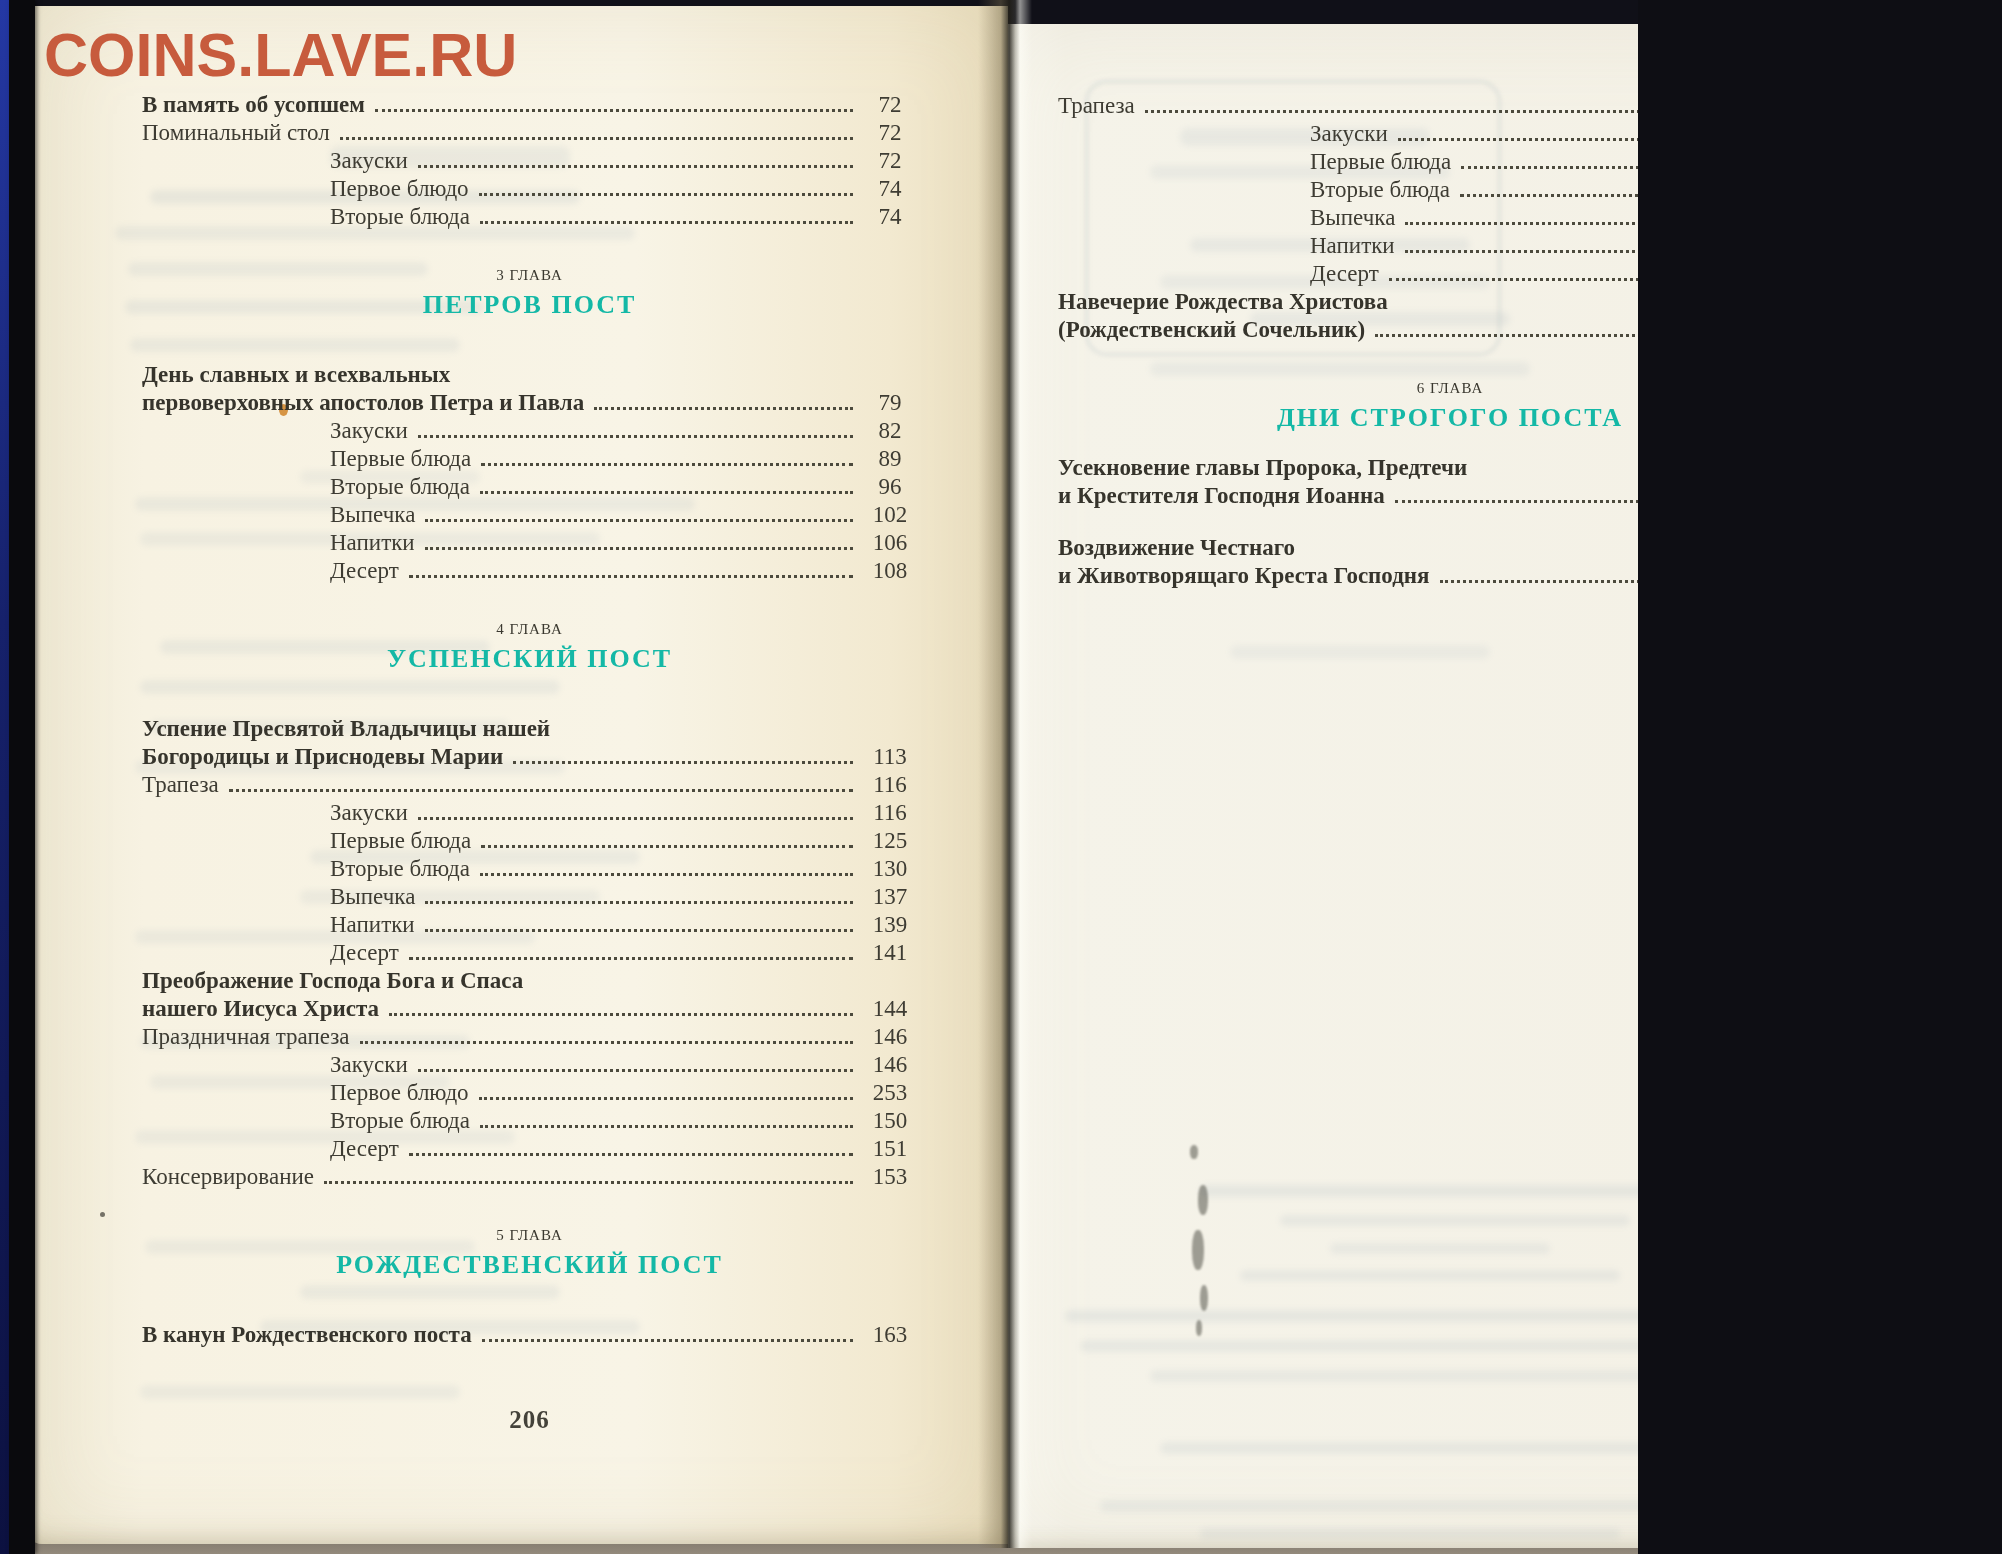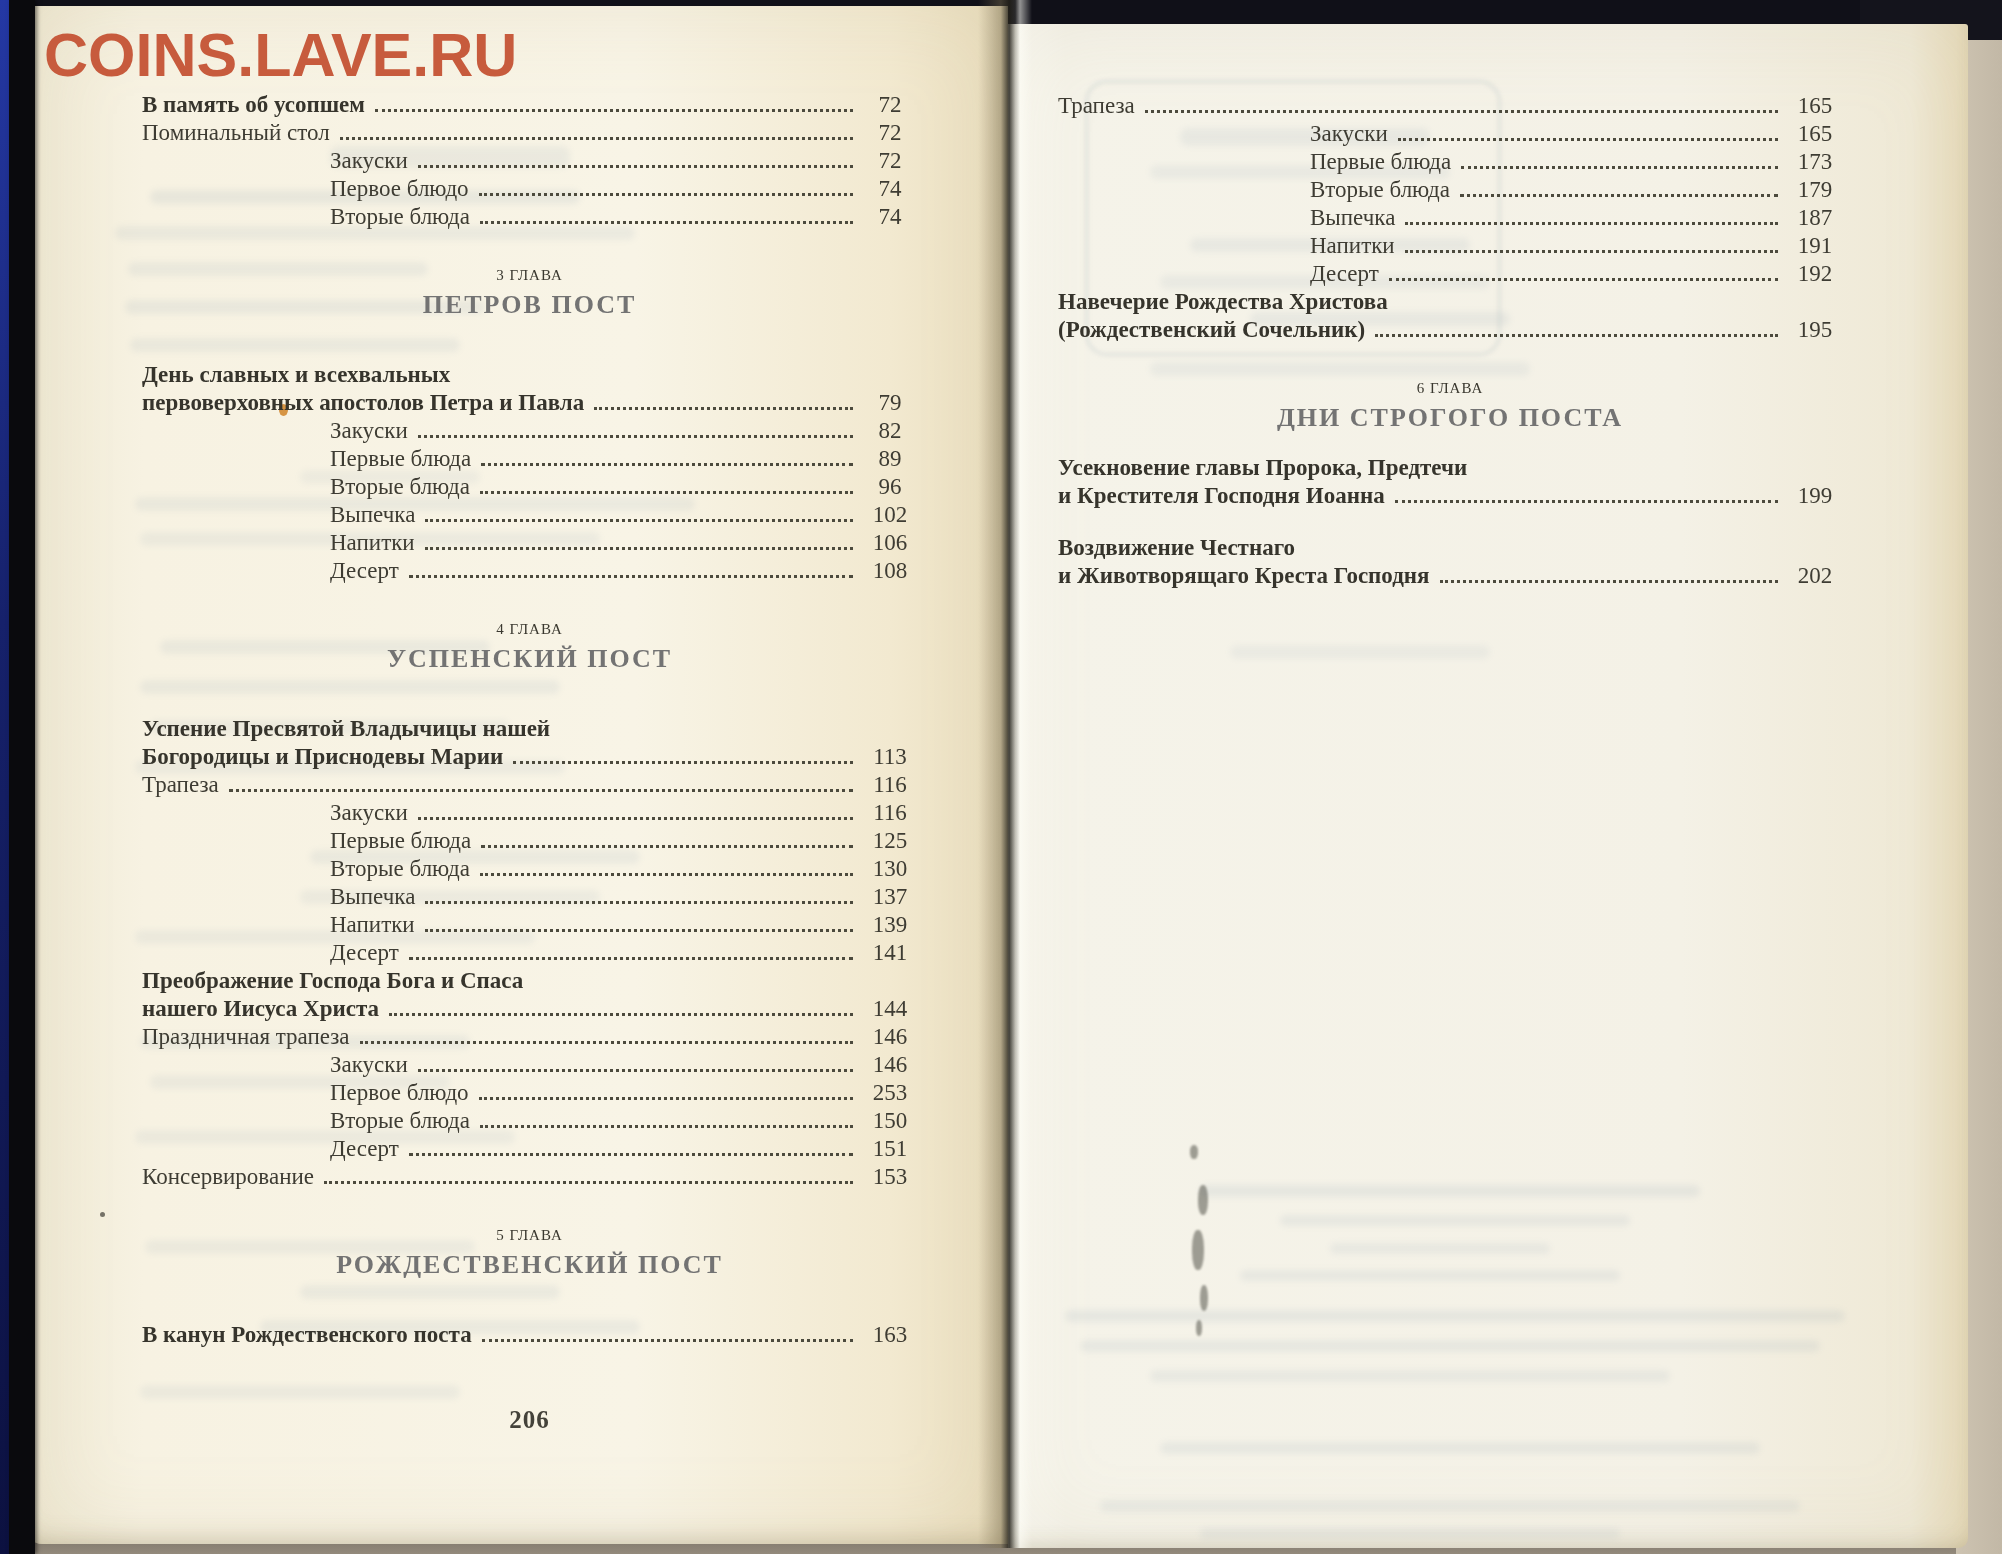--- a/index.html
+++ b/index.html
@@ -1,18 +1,18 @@
 <!DOCTYPE html>
 <html><head>
 <meta charset="utf-8">
 <style>
   html,body{margin:0;padding:0;}
   body{width:2002px;height:1554px;overflow:hidden;background:#0e0e14;
        font-family:"Liberation Serif","DejaVu Serif",serif;}
-  .scene{position:relative;width:2002px;height:1554px;background:#101018;overflow:hidden;}
+  .scene{position:relative;width:1638px;height:1554px;background:#101018;overflow:hidden;}
 
   
   .bottom-strip{position:absolute;left:28px;top:1536px;width:1974px;height:18px;
                 background:linear-gradient(to bottom,#7e766a,#938a7c);}
   .right-strip{position:absolute;left:1956px;top:36px;width:46px;height:1518px;
                background:linear-gradient(to right,#cdc3b1,#c2b8a6);}
   .corner-dark{position:absolute;left:1860px;top:0;width:142px;height:40px;background:#14141c;}
   .navy-strip{position:absolute;left:0;top:0;width:12px;height:1554px;
               background:linear-gradient(to bottom,#2438a4,#16216b 40%,#0c1140);}
   .black-strip{position:absolute;left:9px;top:0;width:26px;height:1554px;background:#0a0a0d;
@@ -44,21 +44,21 @@
   .toc-row.gap{margin-top:24px;}
   .toc-row.indent{padding-left:188px;}
   .rightcol .toc-row.indent{padding-left:252px;}
   .toc-row.bold .toc-label{font-weight:700;color:#36342c;}
   .toc-label{white-space:nowrap;}
   .toc-leader{flex:1;align-self:flex-end;margin:0 10px 7px 10px;border-bottom:3px dotted #4c4a3d;}
   .toc-page{min-width:54px;text-align:center;}
   .chapter-heading{text-align:center;margin-top:30px;}
   .chapter-heading + .toc-group{margin-top:40px;}
   .hline1{font-size:15px;font-weight:400;letter-spacing:1px;line-height:28px;color:#3a382f;}
-  .hline2{font-size:26px;font-weight:700;letter-spacing:2px;line-height:32px;color:#737373;}
+  .hline2{font-size:26px;font-weight:700;letter-spacing:2px;line-height:32px;color:#14b8a6;}
   .rightcol .chapter-heading{margin-top:30px;}
   .rightcol .chapter-heading + .toc-group{margin-top:20px;}
 
   .page-footer{position:absolute;left:142px;top:1406px;width:775px;text-align:center;
     font-size:25px;font-weight:700;color:#44423a;letter-spacing:1px;}
 
   
   .ghost{position:absolute;background:#7d93a6;filter:blur(3px);border-radius:8px;height:14px;}
   .ghost-box{position:absolute;border:3px solid rgba(120,140,160,.16);border-radius:22px;filter:blur(2px);}
   .smudge{position:absolute;background:rgba(52,50,42,.45);filter:blur(1px);border-radius:45%;}

